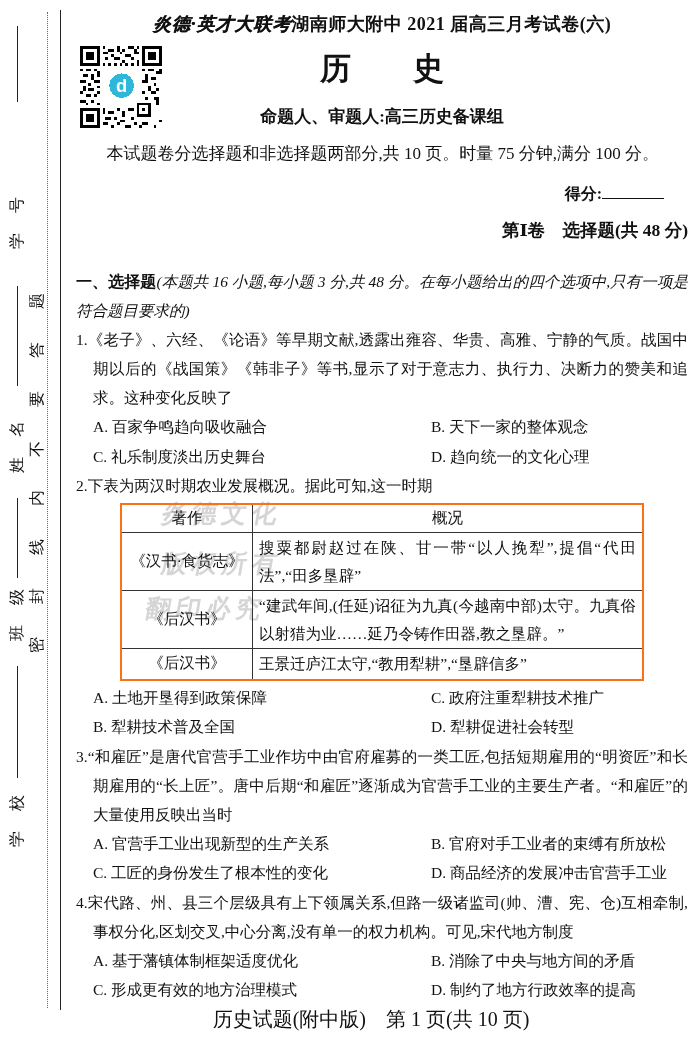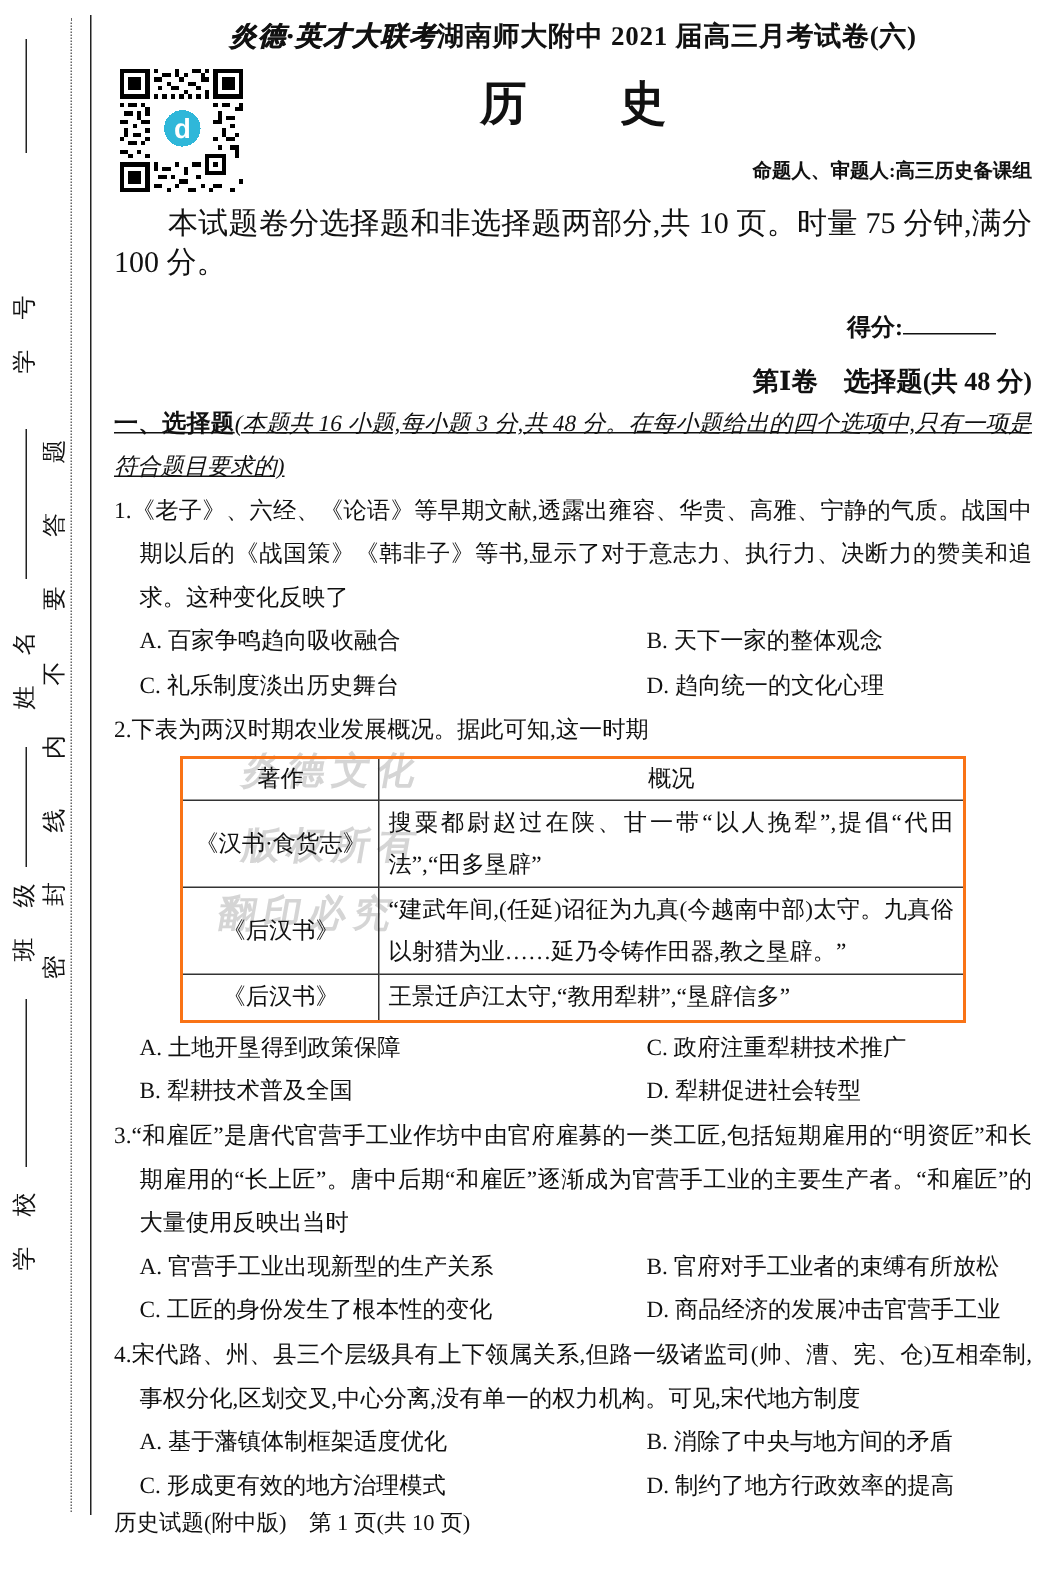--- a/index.html
+++ b/index.html
@@ -18,45 +18,45 @@
     transform:rotate(-90deg); color:#111;
   }
   .schar { left:28px; }
   .blank-line { position:absolute; left:17px; border-left:1px solid #222; width:0; }
   
   .content { position:absolute; left:76px; top:12px; width:612px; }
   .head-line { text-align:center; font-size:18px; font-weight:bold; white-space:nowrap; letter-spacing:0.5px; }
   .brand { font-style:italic; font-weight:900; letter-spacing:1px; text-shadow:0.6px 0 0 #111; }
   .qr { position:absolute; left:80px; top:46px; width:82px; height:82px; }
   .main-title { text-align:center; font-size:31px; font-weight:bold; margin-top:12px; }
-  .authors { text-align:right; font-size:13px; font-weight:bold; margin-top:15px; }
-  .intro { font-size:20px; line-height:26px; margin-top:13px; text-indent:1.8em; text-align:justify; }
+  .authors { text-align:center; font-size:17px; font-weight:bold; margin-top:15px; }
+  .intro { font-size:17px; line-height:26px; margin-top:13px; text-indent:1.8em; text-align:justify; }
   .score-line { text-align:right; font-size:16px; font-weight:bold; margin-top:5px; padding-right:24px; }
   .score-blank { display:inline-block; width:62px; height:14px; border-bottom:1.3px solid #111; }
   .section-title { text-align:right; font-size:17.5px; font-weight:bold; margin-top:13px; }
-  .part-heading { font-size:15.5px; line-height:29px; margin:2px 0 0 0; text-align:justify;text-decoration:underline; }
+  .part-heading { font-size:15.5px; line-height:29px; margin:25px 0 0 0; text-align:justify; }
   .part-heading .hb { font-weight:bold; font-size:16px; }
   .kai { font-style:italic; }
   .q { font-size:15.5px; line-height:29px; text-align:justify; margin:0; padding-left:17px; text-indent:-17px; }
   .opts { display:grid; grid-template-columns:338px 1fr; padding-left:17px; font-size:15.5px; line-height:29.5px; }
   
   .table-wrap { width:524px; margin:3px auto 2px auto; position:relative; }
   table.agr { border-collapse:collapse; width:100%; font-size:15.5px; border:2px solid #f97316; }
   table.agr th, table.agr td { border:1px solid #333; padding:1px 6px; }
   table.agr th { font-weight:normal; height:25px; }
   td.src { width:118px; text-align:center; }
   td.desc { line-height:27.5px; text-align:justify; }
   
   .wm { position:absolute; font-family:"Liberation Sans","DejaVu Sans",sans-serif;
         font-weight:bold; color:#cbcbcb; opacity:0.8; font-size:25px;
         letter-spacing:5px; transform:skewX(-10deg); white-space:nowrap; }
   .wm1 { left:162px; top:497px; }
   .wm2 { left:162px; top:547px; }
   .wm3 { left:146px; top:592px; }
-  .footer { position:absolute; left:76px; width:590px; top:1006px; text-align:left; font-size:15px; }
+  .footer { position:absolute; left:76px; width:590px; top:1006px; text-align:center; font-size:20px; }
 </style>
 </head>
 <body>
 
 <div class="page">
 
   <aside class="binding">
     <div class="vline-dotted"></div>
     <div class="vline-solid"></div>
 

